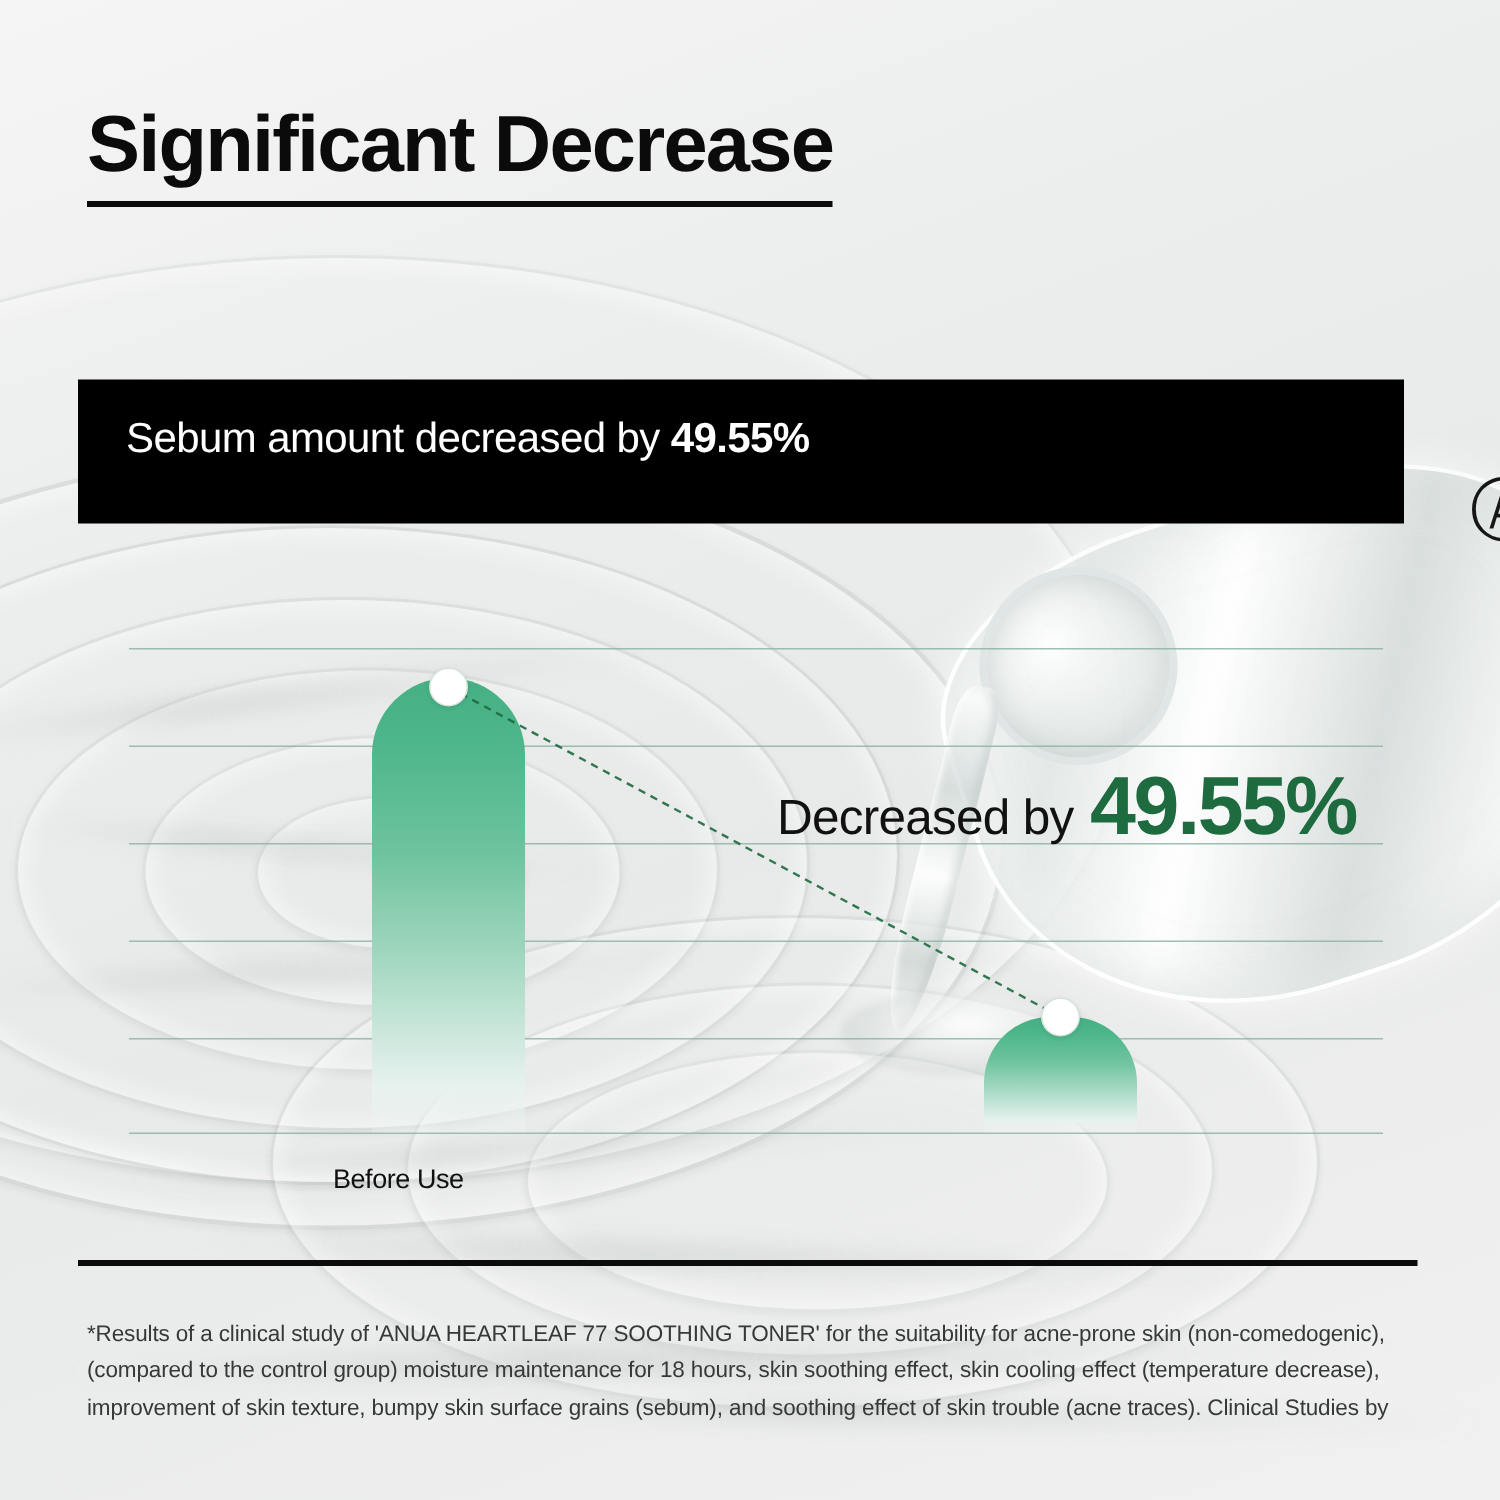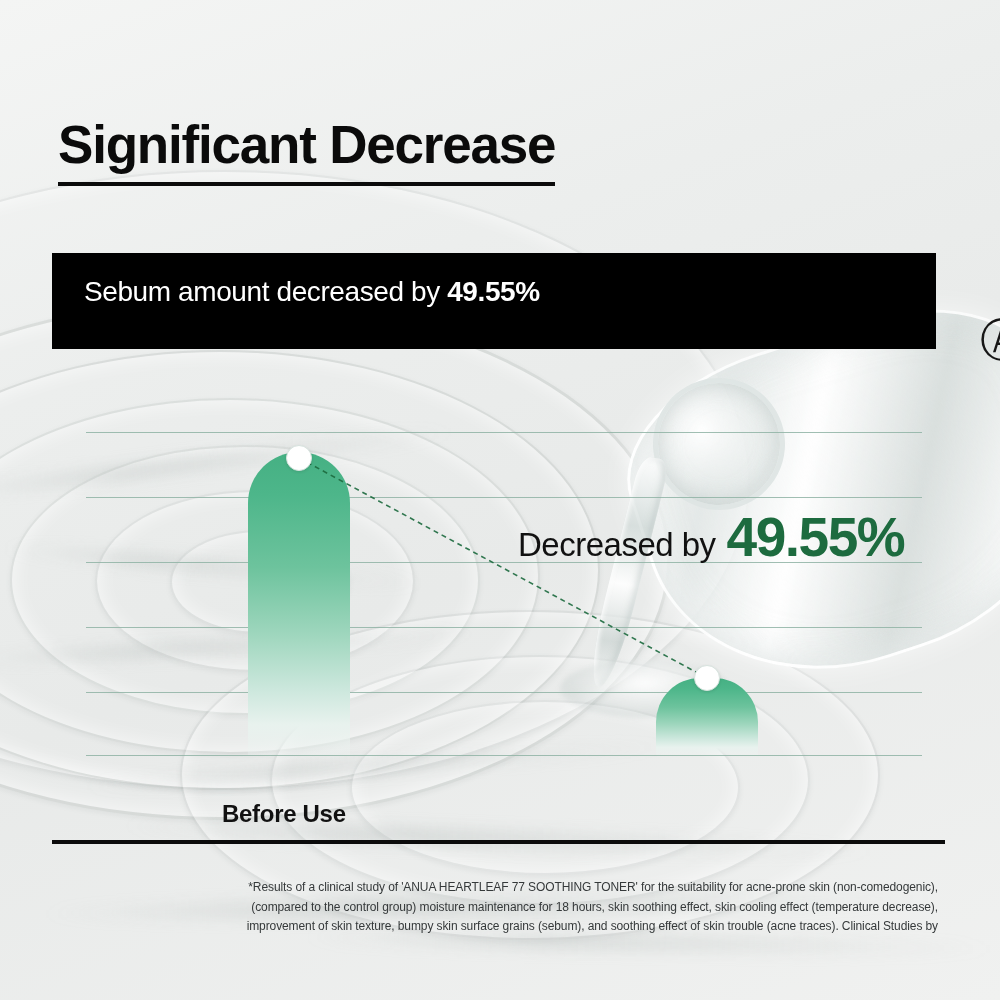--- a/index.html
+++ b/index.html
@@ -126,21 +126,20 @@
     width: 700px;
     z-index: 6;
   }
   .title-line {
     font-size: 53px;
     font-weight: 700;
     color: #0b0b0b;
     line-height: 1.32;
     letter-spacing: -1.2px;
     white-space: nowrap;
-    margin-top: 48px;
   }
   .title-line.underlined {
     display: inline-block;
     border-bottom: 4px solid #0b0b0b;
     padding-bottom: 2px;
   }
 
   
   #banner {
     position: absolute;
@@ -220,26 +219,25 @@
     box-shadow: 0 1px 3px rgba(0,0,0,0.10);
     z-index: 7;
   }
   #marker-before { left: 286px; top: 445px; }
   #marker-after  { left: 694px; top: 665px; }
 
   #connector { position: absolute; left: 0; top: 0; width: 1000px; height: 1000px; }
 
   .axis-label {
     position: absolute;
-    font-size: 24px;
-    font-weight: 700;
+    font-size: 18px;
+    font-weight: 400;
     letter-spacing: -0.3px;
     white-space: nowrap;
     z-index: 7;
-    margin-top: 24px;
   }
   #label-before { left: 222px; top: 776px; color: #111111; }
   #label-after  { left: 573px; top: 776px; color: #1d6b3f; }
 
   
   #callout {
     position: absolute;
     left: 518px;
     top: 505px;
     z-index: 7;
@@ -286,26 +284,25 @@
     z-index: 6;
   }
   #footnote {
     position: absolute;
     left: 58px;
     top: 878px;
     width: 880px;
     z-index: 6;
   }
   .footnote-line {
-    font-size: 12px;
+    font-size: 15px;
     line-height: 1.63;
     color: #35393a;
     letter-spacing: -0.1px;
     white-space: nowrap;
-    text-align: right;
   }
 </style>
 </head>
 <body>
 
 <div id="backdrop">
   <div class="ripple r10"></div>
   <div class="ripple r1"></div>
   <div class="ripple r2"></div>
   <div class="ripple r3"></div>

